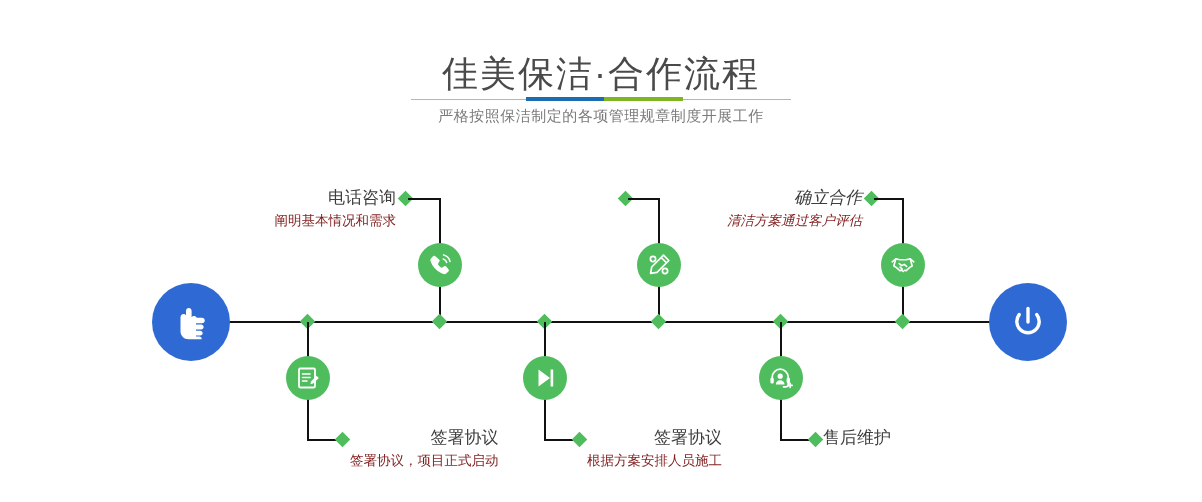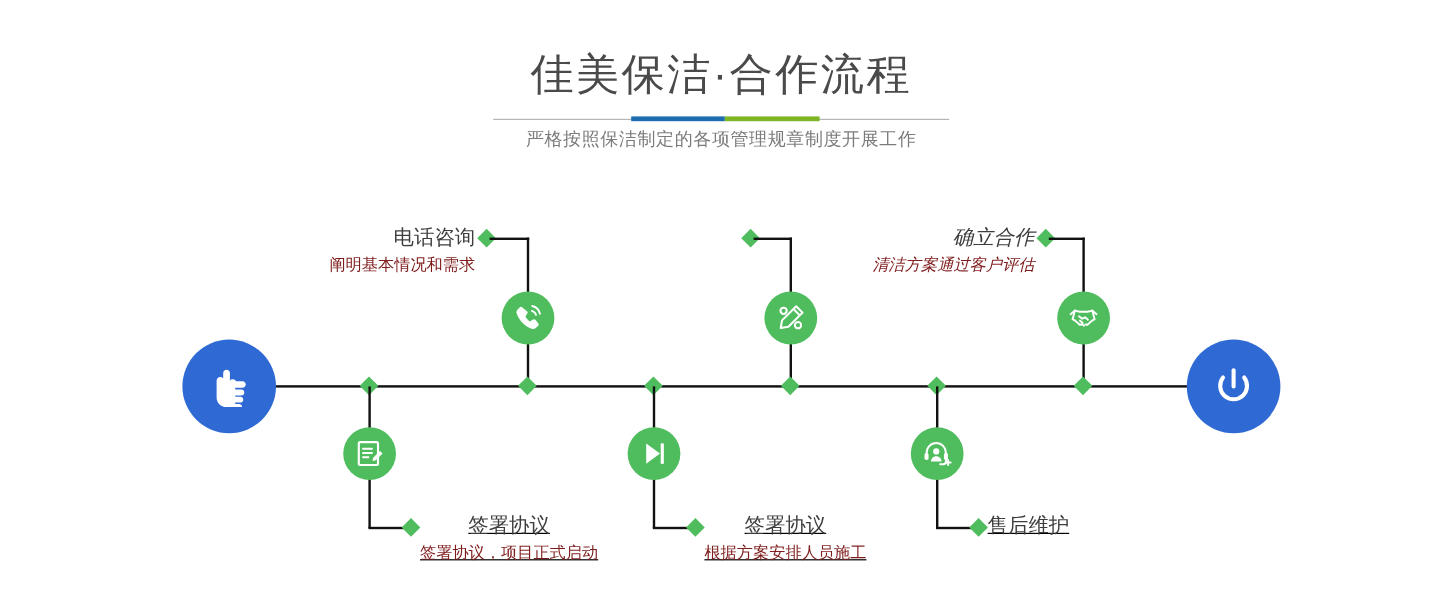--- a/index.html
+++ b/index.html
@@ -14,21 +14,21 @@
     position: relative;
   }
 
   
   #header {
     position: absolute;
     top: 0; left: 0; width: 1202px; height: 150px;
   }
   #page-title {
     position: absolute;
-    top: 38px; left: 0; width: 1202px;
+    top: 50px; left: 0; width: 1202px;
     text-align: center;
     font-size: 36px;
     letter-spacing: 2px;
     color: #4a4a4a;
     font-weight: normal;
     white-space: nowrap;
   }
   #divider {
     position: absolute;
     top: 97px; left: 411px;
@@ -109,21 +109,21 @@
   .diamond {
     position: absolute;
     width: 11px; height: 11px;
     background: #4fbd5e;
     transform: rotate(45deg);
   }
 
   
   .label-block { position: absolute; white-space: nowrap; }
   .label-block.top   { text-align: right; }
-  .label-block.bottom{ text-align: center; text-decoration: underline; }
+  .label-block.bottom{ text-align: right; }
   .label-title {
     font-size: 17px;
     color: #3d3d3d;
     line-height: 20px;
   }
   .label-desc {
     font-size: 13.5px;
     color: #7f1d1d;
     line-height: 20px;
     margin-top: 3px;

